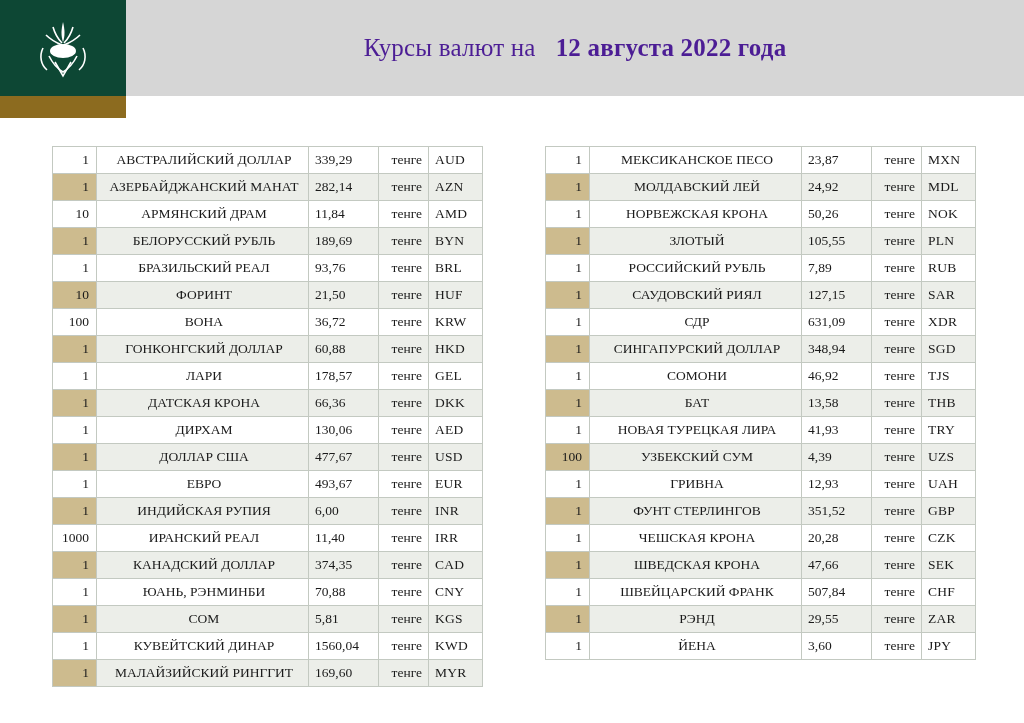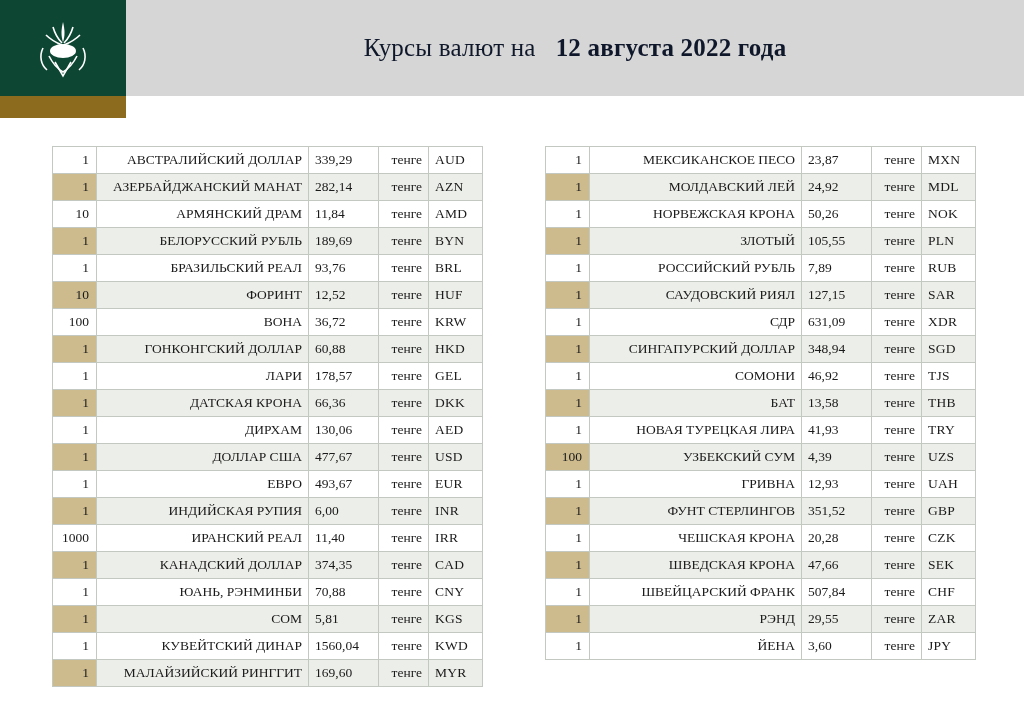--- a/index.html
+++ b/index.html
@@ -46,21 +46,21 @@
     color: #ffffff;
   }
   .header-title {
     position: absolute;
     left: 126px; top: 0;
     width: 898px; height: 96px;
     display: flex;
     align-items: center;
     justify-content: center;
     font-size: 25px;
-    color: #0f172a;
+    color: #4c1d95;
     letter-spacing: 0.2px;
   }
   .header-title .bold {
     font-weight: bold;
     margin-left: 20px;
   }
 
   
   .table-wrap {
     position: absolute;
@@ -85,21 +85,21 @@
     overflow: hidden;
   }
   .c-qty {
     width: 44px;
     text-align: right;
     padding-right: 7px !important;
     font-size: 13px;
   }
   .c-name {
     width: 212px;
-    text-align: right;
+    text-align: center;
     padding-left: 9px !important;
     font-size: 13.5px;
   }
   .c-val {
     width: 70px;
     padding-right: 7px !important;
     font-size: 13.5px;
   }
   .c-unit {
     width: 50px;
@@ -193,21 +193,21 @@
         <tr class="plain">
           <td class="c-qty">1</td>
           <td class="c-name">БРАЗИЛЬСКИЙ РЕАЛ</td>
           <td class="c-val">93,76</td>
           <td class="c-unit">тенге</td>
           <td class="c-code">BRL</td>
         </tr>
         <tr class="alt">
           <td class="c-qty">10</td>
           <td class="c-name">ФОРИНТ</td>
-          <td class="c-val">12,52</td>
+          <td class="c-val">21,50</td>
           <td class="c-unit">тенге</td>
           <td class="c-code">HUF</td>
         </tr>
         <tr class="plain">
           <td class="c-qty">100</td>
           <td class="c-name">ВОНА</td>
           <td class="c-val">36,72</td>
           <td class="c-unit">тенге</td>
           <td class="c-code">KRW</td>
         </tr>

